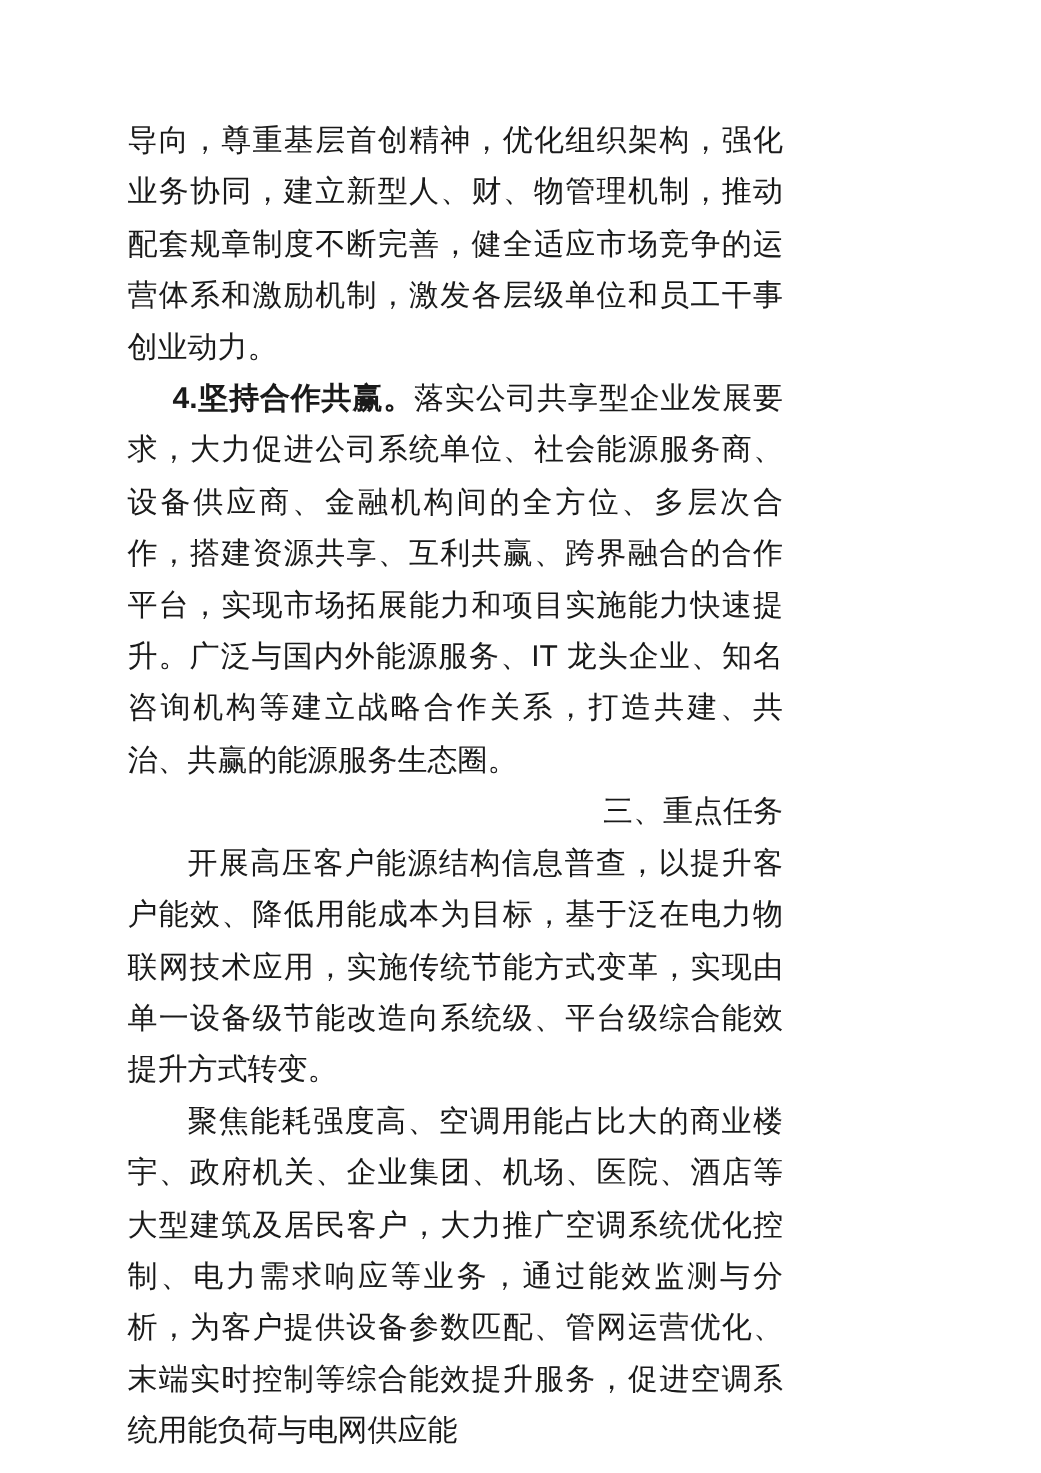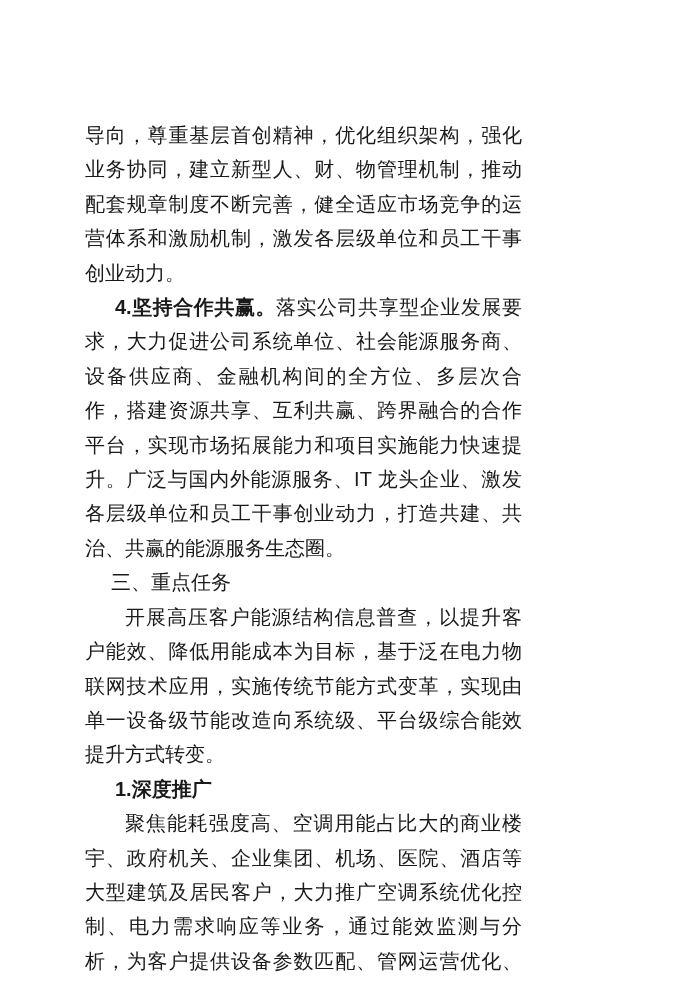--- a/index.html
+++ b/index.html
@@ -11,54 +11,53 @@
     width: 694px;
     height: 982px;
     overflow: hidden;
     font-family: "Liberation Sans", "DejaVu Sans", sans-serif;
   }
   .page {
     box-sizing: border-box;
     width: 606px;
     height: 982px;
     background: #ffffff;
-    padding: 118px 84px 0 85px;
+    padding: 77px 84px 0 85px;
     color: #1a1a1a;
   }
   .para {
     margin: 0;
     font-size: 20px;
     line-height: 34.4px;
     text-align: justify;
     text-justify: inter-ideograph;
     word-break: break-all;
     color: #1a1a1a;
   }
   .heading {
-    text-align: left;
+    text-align: right;
   }
   .bold { font-weight: 700; }
   .regular { font-weight: 400; }
   .indent-2  { text-indent: 2em; }
   .indent-17 { text-indent: 1.7em; }
   .indent-15 { text-indent: 1.5em; }
   .indent-13 { text-indent: 1.3em; }
   .lead-bold { font-weight: 700; margin-top: 44px; }
 </style>
 </head>
 <body>
 
 <div class="page">
 
   <p class="para regular">导向，尊重基层首创精神，优化组织架构，强化业务协同，建立新型人、财、物管理机制，推动配套规章制度不断完善，健全适应市场竞争的运营体系和激励机制，激发各层级单位和员工干事创业动力。</p>
 
-  <p class="para regular indent-15"><span class="lead-bold">4.坚持合作共赢。</span><span>落实公司共享型企业发展要求，大力促进公司系统单位、社会能源服务商、设备供应商、金融机构间的全方位、多层次合作，搭建资源共享、互利共赢、跨界融合的合作平台，实现市场拓展能力和项目实施能力快速提升。广泛与国内外能源服务、IT 龙头企业、激发各层级单位和员工干事创业动力，打造共建、共治、共赢的能源服务生态圈。</span></p>
+  <p class="para regular indent-15"><span class="lead-bold">4.坚持合作共赢。</span><span>落实公司共享型企业发展要求，大力促进公司系统单位、社会能源服务商、设备供应商、金融机构间的全方位、多层次合作，搭建资源共享、互利共赢、跨界融合的合作平台，实现市场拓展能力和项目实施能力快速提升。广泛与国内外能源服务、IT 龙头企业、知名咨询机构等建立战略合作关系，打造共建、共治、共赢的能源服务生态圈。</span></p>
 
   <p class="para regular heading indent-13">三、重点任务</p>
 
 
   <p class="para regular indent-2">开展高压客户能源结构信息普查，以提升客户能效、降低用能成本为目标，基于泛在电力物联网技术应用，实施传统节能方式变革，实现由单一设备级节能改造向系统级、平台级综合能效提升方式转变。</p>
 
-  <p class="para bold heading indent-15">1.深度推广</p>
 
   <p class="para regular indent-2">聚焦能耗强度高、空调用能占比大的商业楼宇、政府机关、企业集团、机场、医院、酒店等大型建筑及居民客户，大力推广空调系统优化控制、电力需求响应等业务，通过能效监测与分析，为客户提供设备参数匹配、管网运营优化、末端实时控制等综合能效提升服务，促进空调系统用能负荷与电网供应能</p>
 
 </div>
 
 </body></html>

